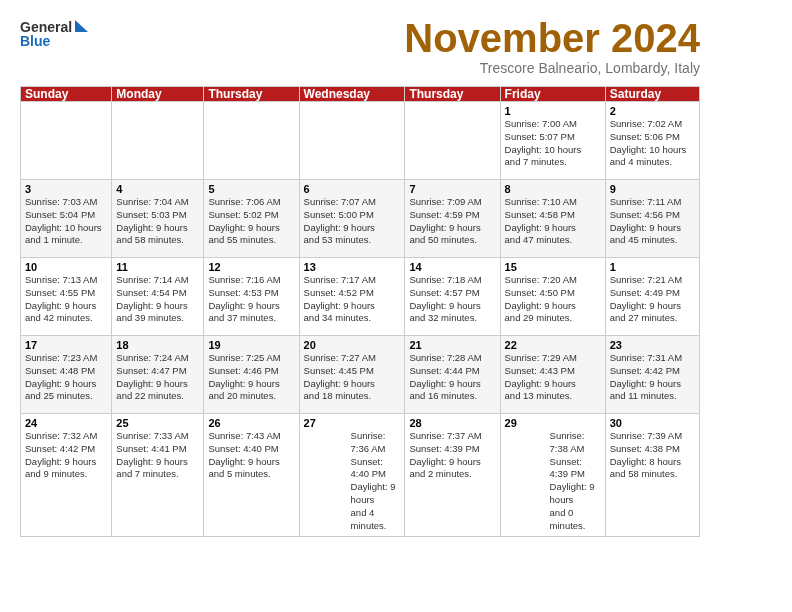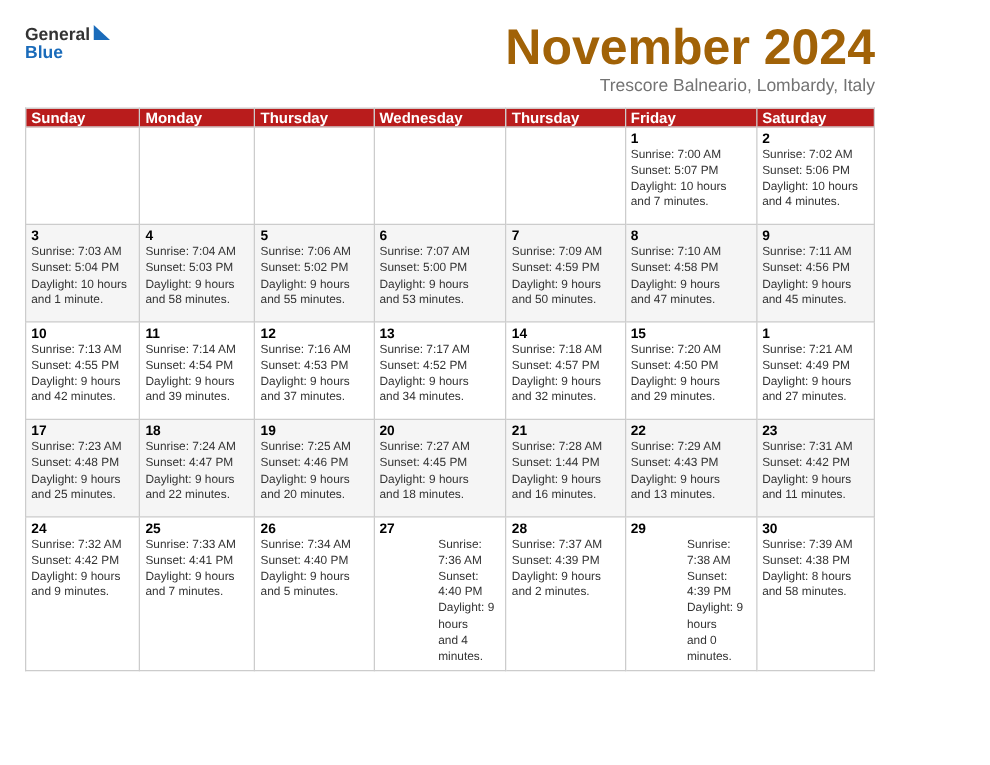--- a/index.html
+++ b/index.html
@@ -257,21 +257,21 @@
           <td>
             <span class="day-num">20</span>
             <div class="day-info" style="white-space: pre-line;">Sunrise: 7:27 AM
 Sunset: 4:45 PM
 Daylight: 9 hours
 and 18 minutes.</div>
           </td>
           <td>
             <span class="day-num">21</span>
             <div class="day-info" style="white-space: pre-line;">Sunrise: 7:28 AM
-Sunset: 1:44 PM
+Sunset: 4:44 PM
 Daylight: 9 hours
 and 16 minutes.</div>
           </td>
           <td>
             <span class="day-num">22</span>
             <div class="day-info" style="white-space: pre-line;">Sunrise: 7:29 AM
 Sunset: 4:43 PM
 Daylight: 9 hours
 and 13 minutes.</div>
           </td>
@@ -293,21 +293,21 @@
           </td>
           <td>
             <span class="day-num">25</span>
             <div class="day-info" style="white-space: pre-line;">Sunrise: 7:33 AM
 Sunset: 4:41 PM
 Daylight: 9 hours
 and 7 minutes.</div>
           </td>
           <td>
             <span class="day-num">26</span>
-            <div class="day-info" style="white-space: pre-line;">Sunrise: 7:34 AM
+            <div class="day-info" style="white-space: pre-line;">Sunrise: 7:43 AM
 Sunset: 4:40 PM
 Daylight: 9 hours
 and 5 minutes.</div>
           </td>
           <td>
             <span class="day-num">27</span>
             <div class="day-info" style="white-space: pre-line; margin-left: 47px;">Sunrise: 7:36 AM
 Sunset: 4:40 PM
 Daylight: 9 hours
 and 4 minutes.</div>

